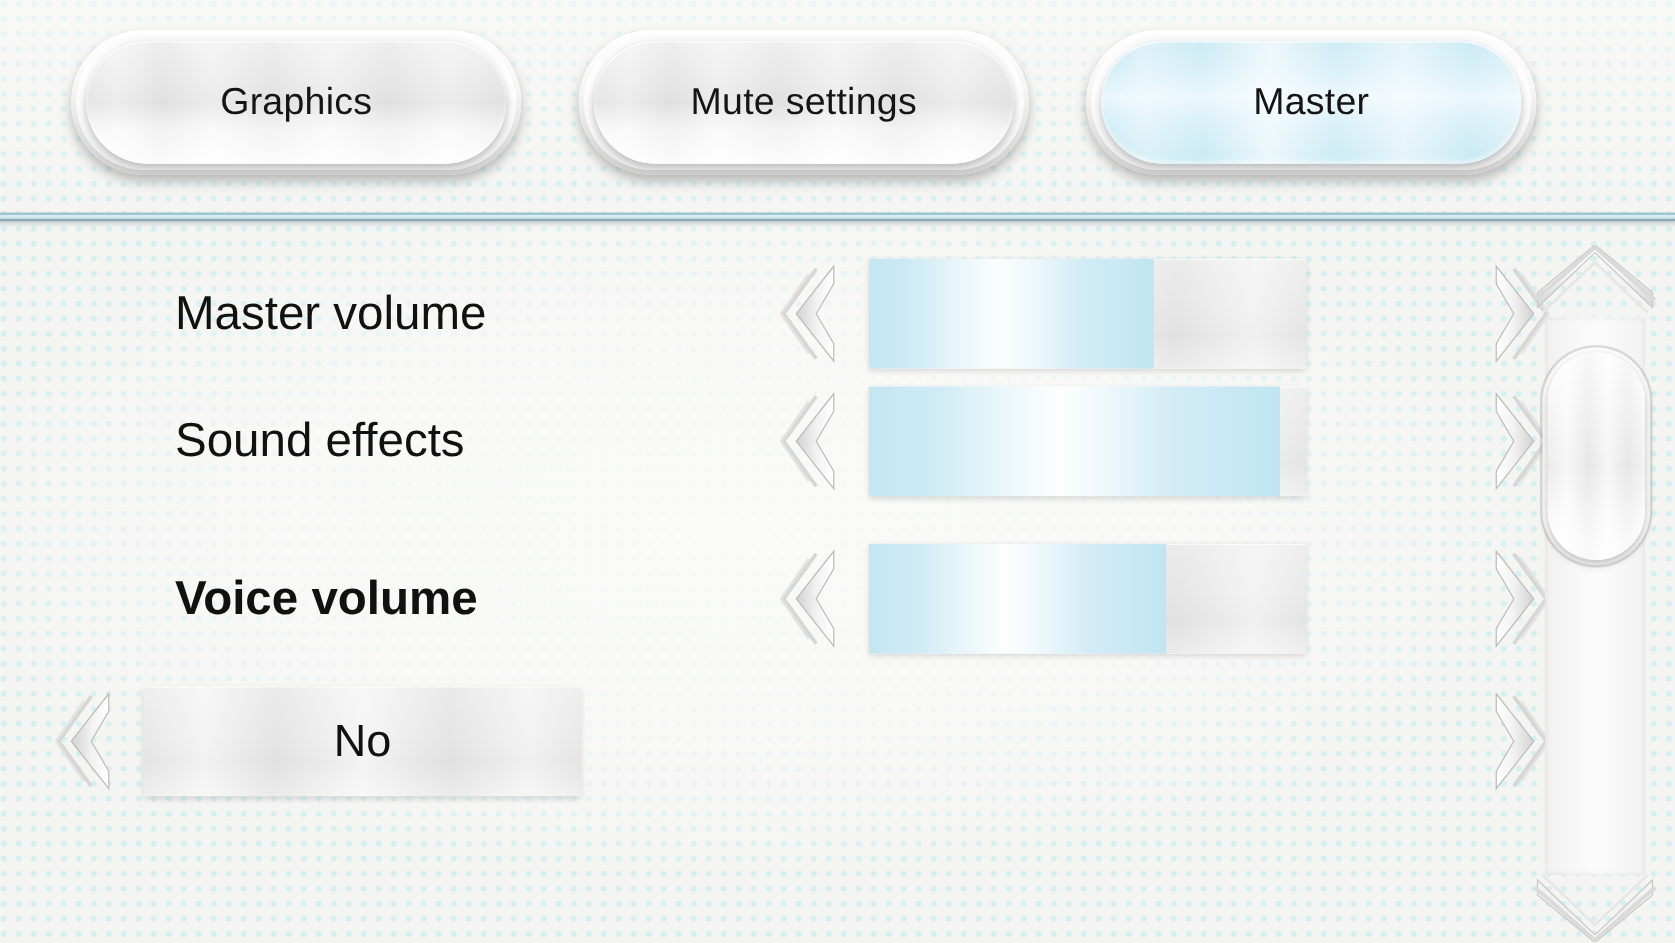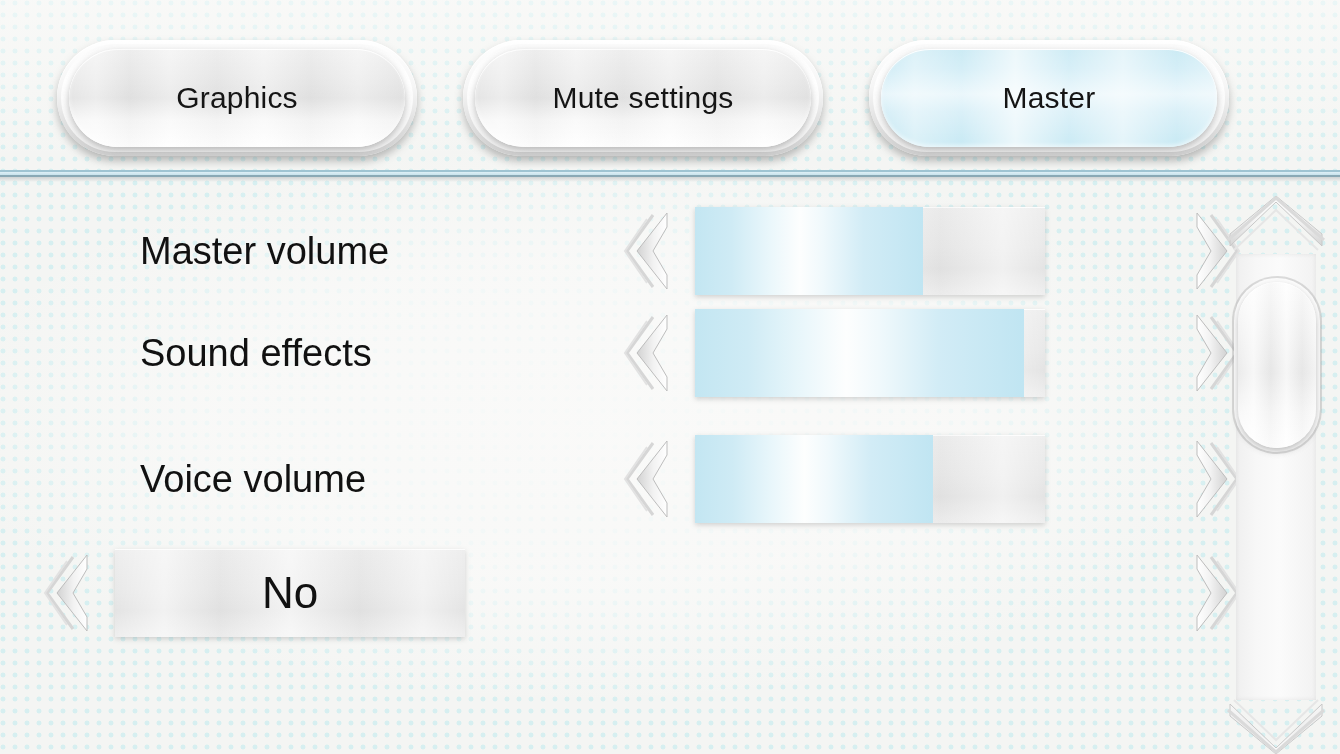--- a/index.html
+++ b/index.html
@@ -28,21 +28,21 @@
       linear-gradient(180deg, rgba(252,252,251,0.55) 0%, rgba(252,252,251,0.0) 22%);
     pointer-events: none;
     z-index: 0;
   }
 
   .screen { position: relative; z-index: 1; width: 1340px; height: 754px; }
 
   
   .tabbar {
     position: absolute;
-    top: 16px; left: 0;
+    top: 0; left: 0;
     width: 1340px;
     height: 170px;
   }
 
   .tab-slot {
     position: absolute;
     top: 24px;
     width: 360px;
     height: 116px;
   }
@@ -163,21 +163,21 @@
   .row {
     position: absolute;
     left: 0;
     width: 1210px;
     height: 114px;
     display: flex;
     align-items: center;
   }
   .row.r0 { top: 8px; }
   .row.r1 { top: 110px; }
-  .row.r2 { top: 236px; }
+  .row.r2 { top: 236px; font-weight: bold; }
   .row.r3 { top: 350px; }
 
   .row-label {
     width: 580px;
     padding-left: 105px;
     font-size: 38px;
     color: #111111;
     white-space: nowrap;
   }
 
@@ -240,21 +240,21 @@
       #c0e5f2 100%);
     z-index: 1;
   }
 
   .value-text {
     position: absolute;
     inset: 0;
     display: flex;
     align-items: center;
     justify-content: center;
-    font-size: 44px;
+    font-size: 36px;
     color: #111111;
     z-index: 3;
   }
 
   
   .scrollbar {
     position: absolute;
     right: 12px;
     top: 196px;
     width: 104px;

